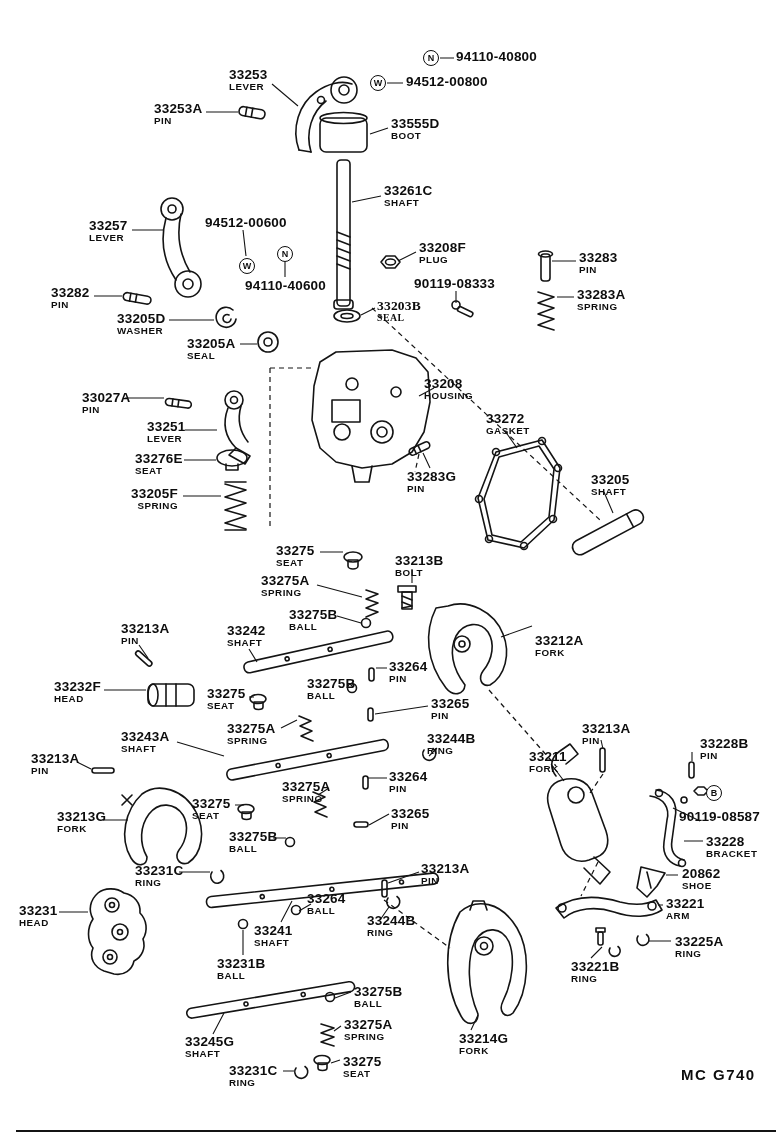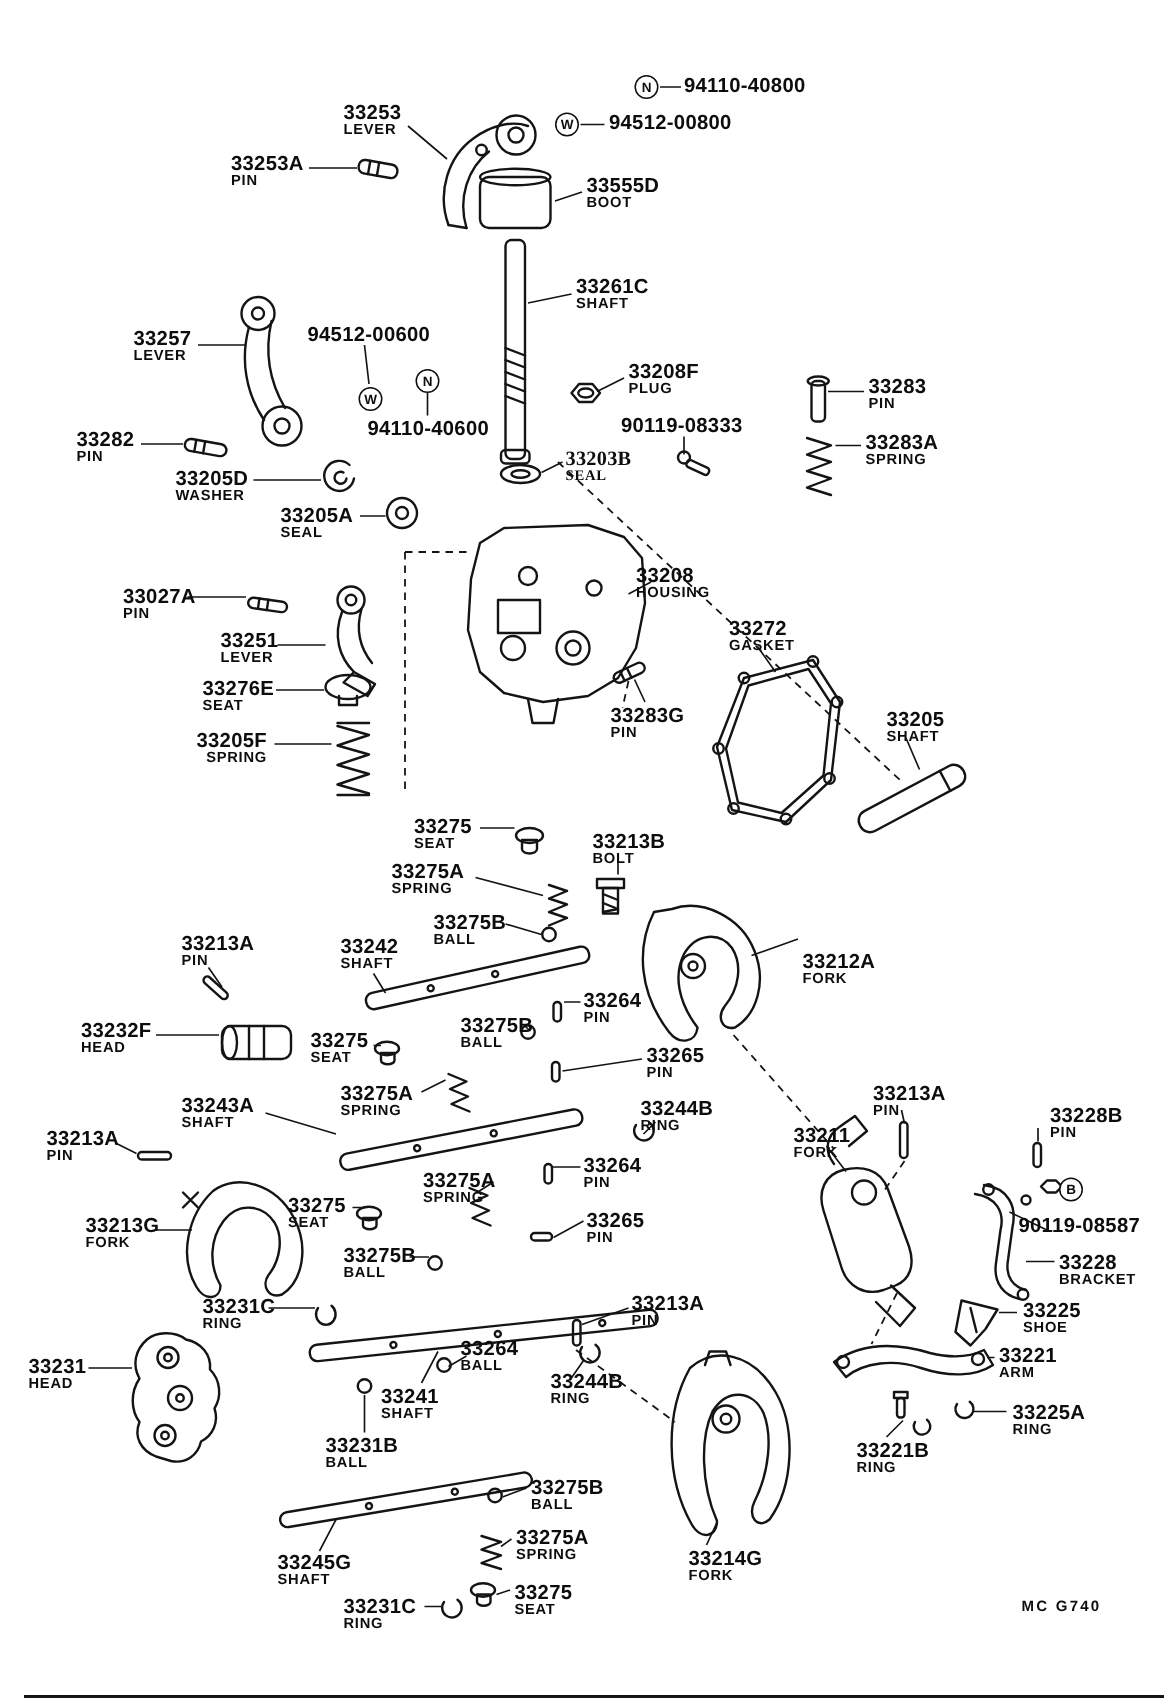--- a/index.html
+++ b/index.html
@@ -14,21 +14,21 @@
   .lbl { position:absolute; line-height:1.03; white-space:nowrap; }
   .lbl .num { display:block; font-weight:bold; font-size:13.5px; letter-spacing:0.2px; }
   .lbl .sub { display:block; font-weight:bold; font-size:9.8px; letter-spacing:0.5px; }
   .sym {
     position:absolute; width:16px; height:16px; border:1.7px solid #0d0d0d;
     border-radius:50%; display:flex; align-items:center; justify-content:center;
     font-size:9px; font-weight:bold; transform:translate(-50%,-50%); background:#fff;
   }
   #footer {
     position:absolute; left:681px; top:1066px; z-index:2;
-    font-weight:bold; font-size:10px; letter-spacing:1.5px;
+    font-weight:bold; font-size:15px; letter-spacing:1.5px;
   }
 </style>
 </head>
 <body>
 
 <div id="stage">
 
   <svg id="art" width="776" height="1136" viewBox="0 0 776 1136">
     <g stroke="#141414" fill="none" stroke-width="1.6" stroke-linecap="round" stroke-linejoin="round">
 
@@ -510,21 +510,21 @@
       </div>
       <div class="lbl" style="left: 706px; top: 835px;">
         <span class="num">33228</span>
         <span class="sub">BRACKET</span>
       </div>
       <div class="lbl" style="left: 229px; top: 830px;">
         <span class="num">33275B</span>
         <span class="sub">BALL</span>
       </div>
       <div class="lbl" style="left: 682px; top: 867px;">
-        <span class="num">33225</span>
+        <span class="num">20862</span>
         <span class="sub">SHOE</span>
       </div>
       <div class="lbl" style="left: 135px; top: 864px;">
         <span class="num">33231C</span>
         <span class="sub">RING</span>
       </div>
       <div class="lbl" style="left: 421px; top: 862px;">
         <span class="num">33213A</span>
         <span class="sub">PIN</span>
       </div>

